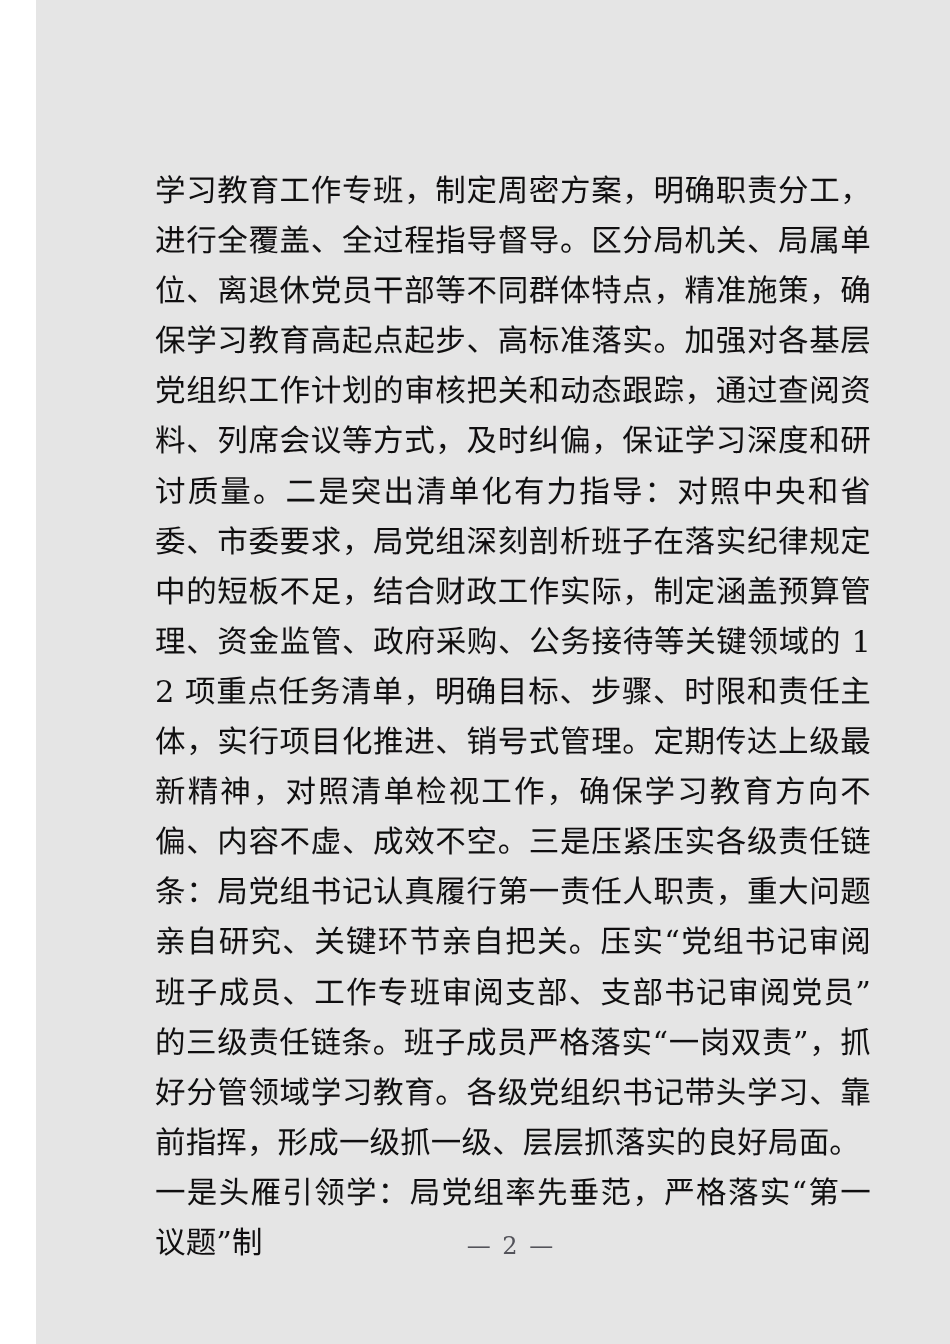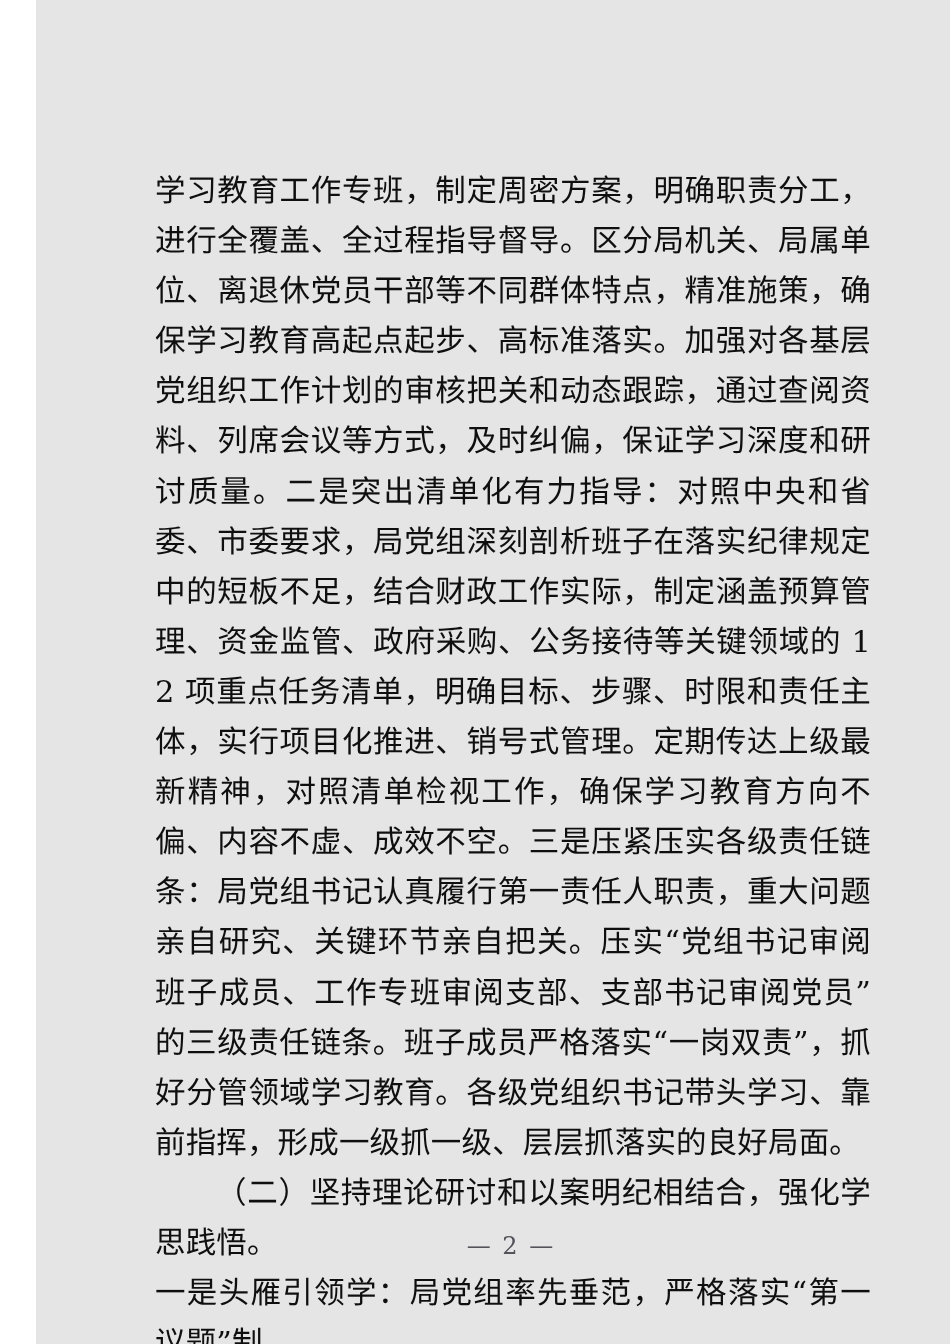--- a/index.html
+++ b/index.html
@@ -60,21 +60,20 @@
 </style>
 </head>
 <body>
 
 <div class="page">
 
   <div class="text-column">
 
     <p class="para">学习教育工作专班，制定周密方案，明确职责分工，进行全覆盖、全过程指导督导。区分局机关、局属单位、离退休党员干部等不同群体特点，精准施策，确保学习教育高起点起步、高标准落实。加强对各基层党组织工作计划的审核把关和动态跟踪，通过查阅资料、列席会议等方式，及时纠偏，保证学习深度和研讨质量。二是突出清单化有力指导：对照中央和省委、市委要求，局党组深刻剖析班子在落实纪律规定中的短板不足，结合财政工作实际，制定涵盖预算管理、资金监管、政府采购、公务接待等关键领域的 12 项重点任务清单，明确目标、步骤、时限和责任主体，实行项目化推进、销号式管理。定期传达上级最新精神，对照清单检视工作，确保学习教育方向不偏、内容不虚、成效不空。三是压紧压实各级责任链条：局党组书记认真履行第一责任人职责，重大问题亲自研究、关键环节亲自把关。压实“党组书记审阅班子成员、工作专班审阅支部、支部书记审阅党员”的三级责任链条。班子成员严格落实“一岗双责”，抓好分管领域学习教育。各级党组织书记带头学习、靠前指挥，形成一级抓一级、层层抓落实的良好局面。</p>
 
-    <p class="para indent">（二）坚持理论研讨和以案明纪相结合，强化学思践悟。</p>
 
     <p class="para">一是头雁引领学：局党组率先垂范，严格落实“第一议题”制</p>
 
   </div>
 
   <div class="footer">— 2 —</div>
 
 </div>
 
 </body></html>

